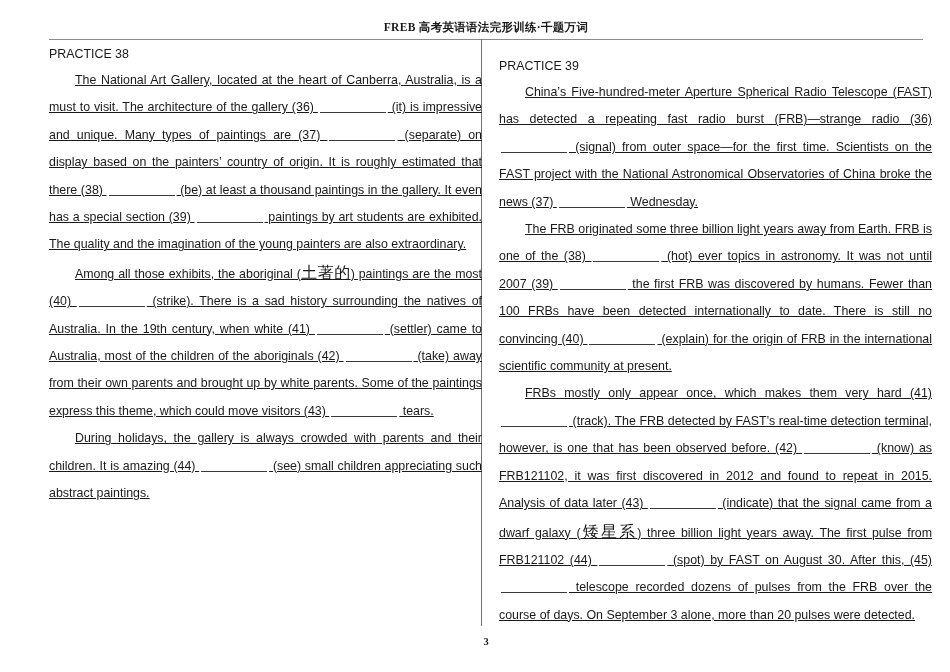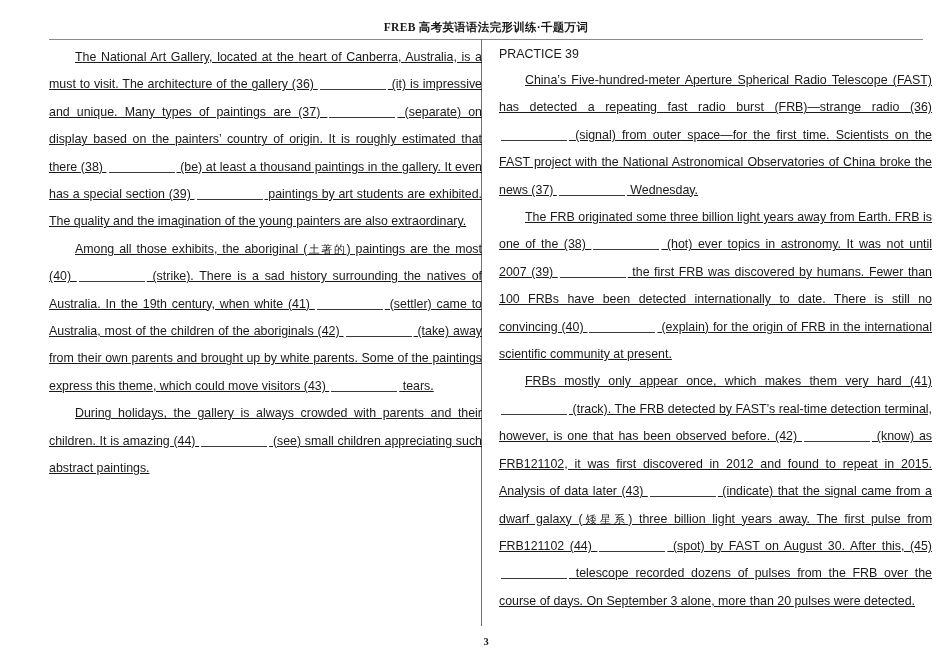--- a/index.html
+++ b/index.html
@@ -62,21 +62,21 @@
     left: 0;
     top: 44px;
     width: 950px;
   }
   .col {
     position: absolute;
     top: 0;
     width: 433px;
   }
   .col-left  { left: 38px; }
-  .col-right { left: 488px; }
+  .col-right { left: 488px; margin-top: 12px; }
 
   .practice-title {
     font-size: 12.4px;
     color: #1a1a1a;
     margin: 0 0 3px 0;
     line-height: 20px;
     white-space: nowrap;
   }
 
   .para {
@@ -94,21 +94,21 @@
 
   .blank {
     display: inline-block;
     width: 66px;
     border-bottom: 1px solid #3a3a3a;
     vertical-align: -2px;
     margin: 0 2px;
   }
   .cn {
     font-family: "DejaVu Sans", sans-serif;
-    font-size: 11px;
+    font-size: 16px;
   }
 
   
   .page-number {
     position: absolute;
     left: 0;
     top: 636px;
     width: 950px;
     text-align: center;
     font-family: "Liberation Serif", serif;
@@ -123,20 +123,21 @@
 <div class="page">
 
   <div class="header">FREB 高考英语语法完形训练·千题万词</div>
 
   <div class="header-rule"></div>
   <div class="col-divider"></div>
 
   <div class="columns">
 
     <div class="col col-left">
+      <div class="practice-title">PRACTICE 38</div>
       <div>
           <p class="para indent">The National Art Gallery, located at the heart of Canberra, Australia, is a must to visit. The architecture of the gallery (36) <span class="blank"></span> (it) is impressive and unique. Many types of paintings are (37) <span class="blank"></span> (separate) on display based on the painters’ country of origin. It is roughly estimated that there (38) <span class="blank"></span> (be) at least a thousand paintings in the gallery. It even has a special section (39) <span class="blank"></span> paintings by art students are exhibited. The quality and the imagination of the young painters are also extraordinary.</p>
           <p class="para indent">Among all those exhibits, the aboriginal (<span class="cn">土著的</span>) paintings are the most (40) <span class="blank"></span> (strike). There is a sad history surrounding the natives of Australia. In the 19th century, when white (41) <span class="blank"></span> (settler) came to Australia, most of the children of the aboriginals (42) <span class="blank"></span> (take) away from their own parents and brought up by white parents. Some of the paintings express this theme, which could move visitors (43) <span class="blank"></span> tears.</p>
           <p class="para indent">During holidays, the gallery is always crowded with parents and their children. It is amazing (44) <span class="blank"></span> (see) small children appreciating such abstract paintings.</p>
         </div>
     </div>
 
     <div class="col col-right">
       <div class="practice-title">PRACTICE 39</div>
       <div>

